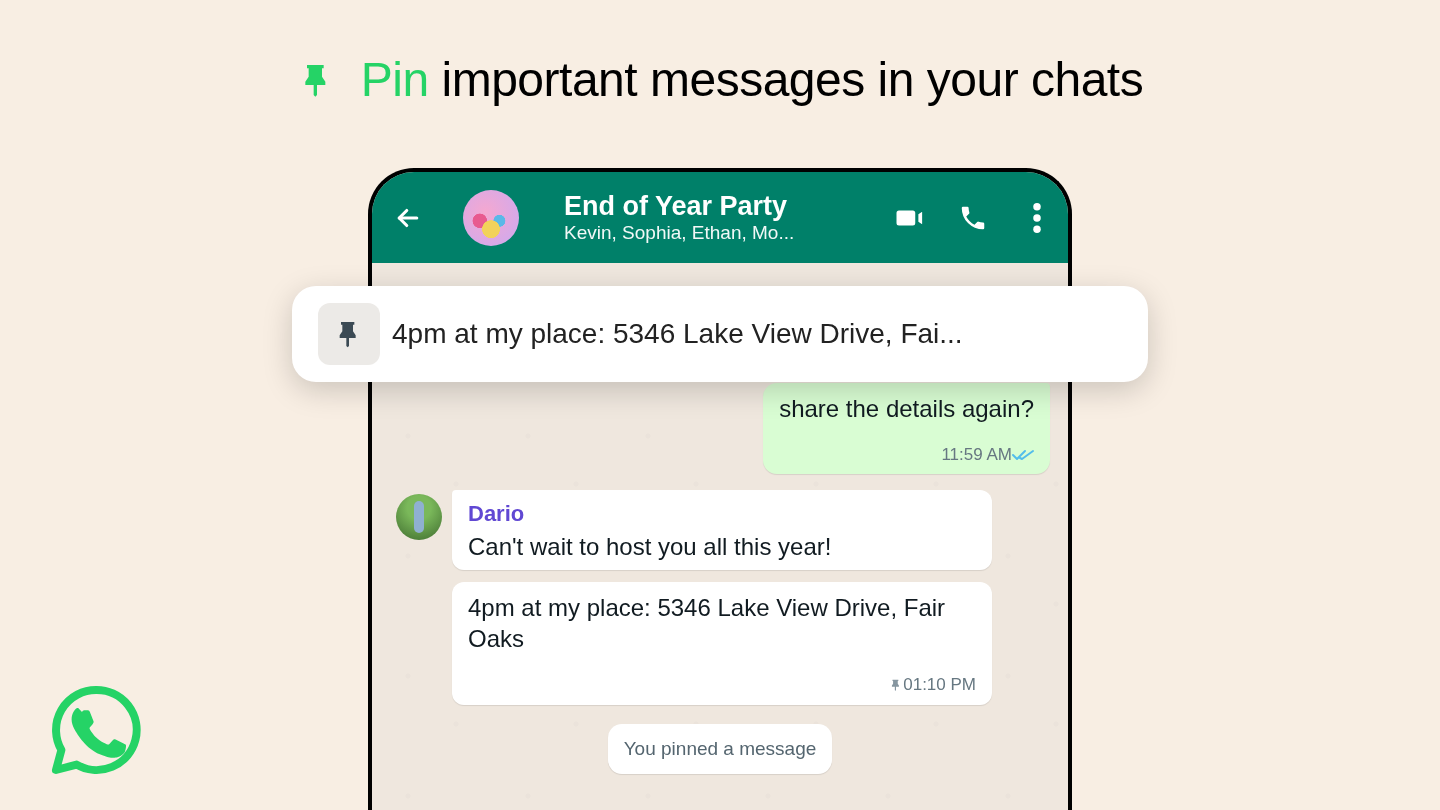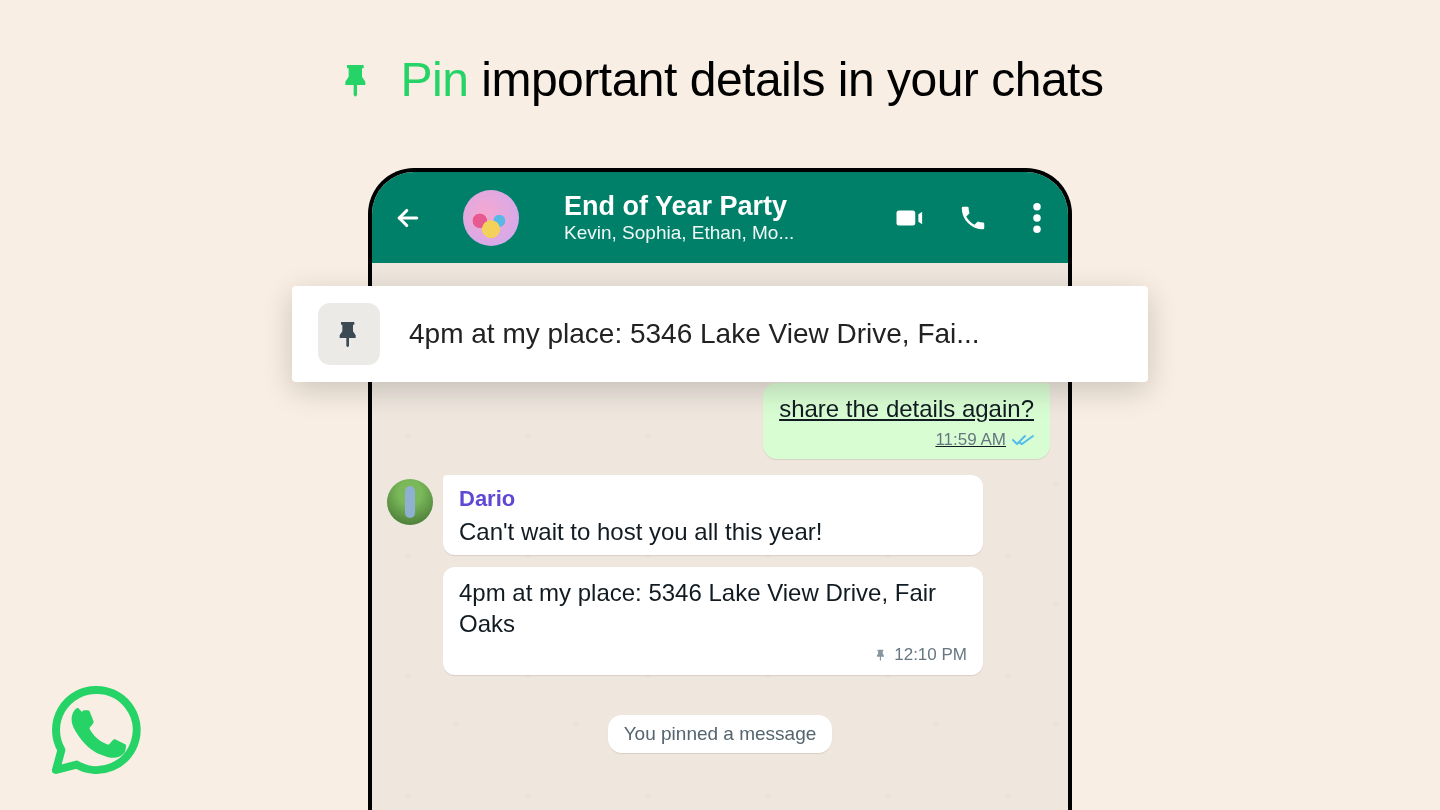--- a/index.html
+++ b/index.html
@@ -95,54 +95,54 @@
   
   .bubble{
     position:relative;
     border-radius:14px;
     padding:10px 16px 8px 16px;
     font-size:24px;line-height:1.3;
     box-shadow:0 1px 1px rgba(0,0,0,0.1);
     max-width:540px;
   }
   .sent-row{display:flex;justify-content:flex-end;padding:0 18px 14px 0;position:relative;margin-top:-10px;}
-  .bubble.sent{background:var(--bubble-out);border-top-right-radius:4px;text-decoration:underline;}
-  .meta{font-size:17px;color:var(--text-sec);display:flex;align-items:center;justify-content:flex-end;gap:6px;margin-top:5px;}
+  .bubble.sent{background:var(--bubble-out);border-top-right-radius:4px;}
+  .meta{font-size:17px;color:var(--text-sec);display:flex;align-items:center;justify-content:flex-end;margin-top:20px;}
   .ticks{color:#53bdeb;}
 
-  .recv-row{display:flex;align-items:flex-start;padding:2px 18px 10px 15px;gap:10px;}
+  .recv-row{display:flex;align-items:flex-start;padding:2px 18px 10px 24px;gap:10px;}
   .sender-av{
     width:46px;height:46px;border-radius:50%;flex-shrink:0;
     background:radial-gradient(circle at 50% 30%,#7ab85a 0 30%,#3e6b2e 100%);
     position:relative;margin-top:4px;overflow:hidden;
   }
   .sender-av::after{content:"";position:absolute;left:40%;top:15%;width:10px;height:32px;background:#8fb0d1;border-radius:5px;}
   .bubble.recv{background:var(--bubble-in);border-radius:12px;}
   .bubble.recv.first{border-top-left-radius:4px;}
   .sender-name{color:#6048d3;font-weight:600;font-size:22px;margin-bottom:2px;}
   .av-spacer{width:46px;flex-shrink:0;}
 
   .pin-mini{color:#8696a0;display:inline-flex;}
 
   .sys-pill{
-    margin:30px auto 0;width:fit-content;
+    margin:9px auto 0;width:fit-content;
     background:#fff;border:0;border-radius:14px;
-    padding:8px 16px;font-size:19px;color:#54656f;
+    padding:14px 16px;font-size:19px;color:#54656f;
     box-shadow:0 1px 1px rgba(0,0,0,0.1);
   }
 
   
   .pinned-banner{
     position:absolute;
     top:286px;left:50%;transform:translateX(-50%);
     width:856px;height:96px;
-    background:#fff;border-radius:4px;
+    background:#fff;border-radius:24px;
     box-shadow:0 8px 30px rgba(0,0,0,0.18);
     display:flex;align-items:center;
-    padding:0 26px;gap:29px;
+    padding:0 26px;gap:12px;
     z-index:5;
   }
   .pin-chip{
     width:62px;height:62px;border-radius:12px;background:#eceae7;
     display:flex;align-items:center;justify-content:center;flex-shrink:0;
   }
   .pinned-text{font-size:28px;color:#222;white-space:nowrap;overflow:hidden;text-overflow:ellipsis;}
 
   
   .wa-logo{position:absolute;left:48px;bottom:32px;color:var(--green);}
@@ -150,21 +150,21 @@
   svg{display:block;}
 </style>
 </head>
 <body>
 
 <div class="headline">
   <span class="pin-ico">
     <svg width="40" height="40" viewBox="0 0 24 24" fill="currentColor">
         <path d="M16 3v2h-1v5l2 3v2h-5v6l-1 1-1-1v-6H5v-2l2-3V5H6V3h10z"></path>
       </svg>
-  </span><span class="accent">Pin</span><span> important details in your chats</span>
+  </span><span class="accent">Pin</span><span> important messages in your chats</span>
 </div>
 
 <div class="phone">
 
   <div class="chat-header">
     <div class="back-btn">
       <svg width="30" height="30" viewBox="0 0 24 24" fill="none" stroke="#fff" stroke-width="2.5" stroke-linecap="round" stroke-linejoin="round">
           <path d="M19 12H5"></path>
           <path d="M11 18l-6-6 6-6"></path>
         </svg>
@@ -223,21 +223,21 @@
     <div class="recv-row">
       <div class="av-spacer"></div>
       <div class="bubble recv" style="width:540px;">
         <div>4pm at my place: 5346 Lake View Drive, Fair Oaks</div>
         <div class="meta">
           <span class="pin-mini">
             <svg width="14" height="14" viewBox="0 0 24 24" fill="currentColor">
                 <path d="M16 3v2h-1v5l2 3v2h-5v6l-1 1-1-1v-6H5v-2l2-3V5H6V3h10z"></path>
               </svg>
           </span>
-          <span>12:10 PM</span>
+          <span>01:10 PM</span>
         </div>
       </div>
     </div>
 
     <div class="sys-pill">You pinned a message</div>
 
   </div>
 </div>
 
 <div class="pinned-banner">

